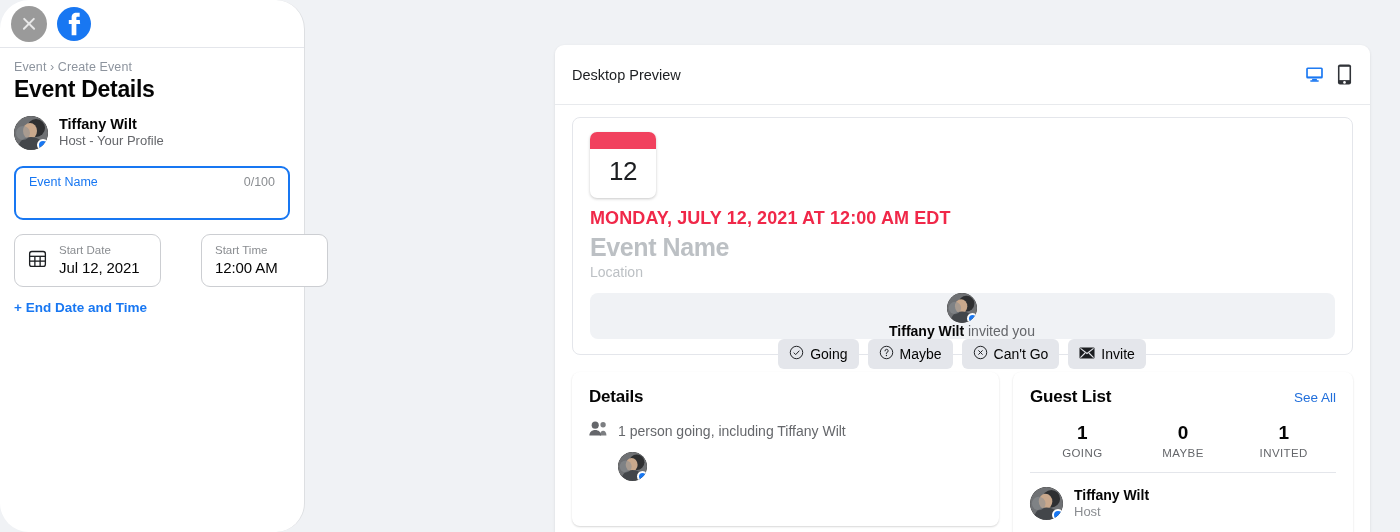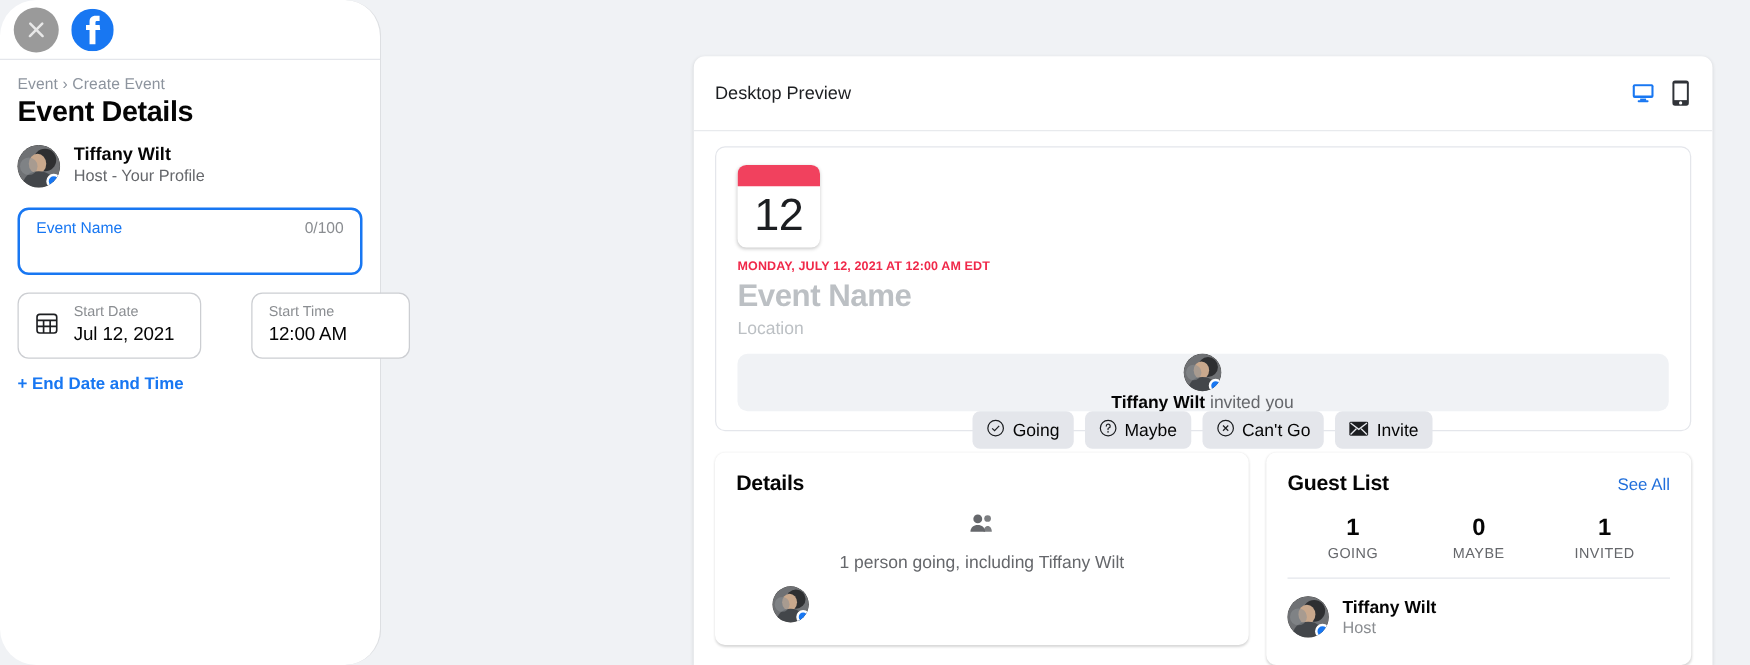--- a/index.html
+++ b/index.html
@@ -126,25 +126,25 @@
     padding: 14px 17px 15px 17px;
   }
   .cal-icon {
     width: 66px; height: 66px; border-radius: 7px;
     background: #fff; box-shadow: 0 1px 3px rgba(0,0,0,.22);
     overflow: hidden; margin-bottom: 10px;
   }
   .cal-icon .top { height: 17px; background: #f1415e; }
   .cal-icon .num {
     height: 49px; display: flex; align-items: center; justify-content: center;
-    font-size: 36px; font-weight: 400; color: #1c1e21; letter-spacing: -0.5px;
+    font-size: 26px; font-weight: 400; color: #1c1e21; letter-spacing: -0.5px;
     padding-bottom: 4px;
   }
   .ev-when {
-    font-size: 10px; font-weight: 700; color: #f02849;
+    font-size: 18px; font-weight: 700; color: #f02849;
     letter-spacing: 0.1px; margin-bottom: 4px;
   }
   .ev-name {
     font-size: 25px; font-weight: 700; color: #bcc0c4;
     letter-spacing: -0.4px; margin-bottom: 2px;
   }
   .ev-loc { font-size: 14px; color: #bcc0c4; margin-bottom: 13px; }
 
   .rsvp-bar {
     background: #f0f2f5; border-radius: 8px; height: 46px;
@@ -171,21 +171,21 @@
     box-shadow: 0 1px 2px rgba(0,0,0,.16);
     padding: 15px 17px 14px 17px; height: 170px;
   }
   .card-h {
     font-size: 17px; font-weight: 700; color: #050505;
     letter-spacing: -0.2px;
   }
   .guest-head { display: flex; align-items: baseline; justify-content: space-between; }
   .see-all { font-size: 13.5px; color: #216fdb; cursor: pointer; }
 
-  .going-row { display: flex; align-items: center; gap: 10px; margin-top: 14px; flex-direction: column; }
+  .going-row { display: flex; align-items: center; gap: 10px; margin-top: 14px; }
   .going-txt { font-size: 14px; color: #65676b; }
 
   .stats { display: flex; margin-top: 15px; padding: 0 2px; }
   .stat { flex: 1; text-align: center; }
   .stat .n { font-size: 19px; font-weight: 700; color: #050505; line-height: 1.2; }
   .stat .t { font-size: 11.5px; color: #65676b; letter-spacing: 0.4px; margin-top: 2px; }
   .divider { height: 1px; background: #e4e6eb; margin: 13px 0 0 0; }
 
   .guest-row { display: flex; align-items: center; gap: 11px; margin-top: 13px; }
   .g-name { font-size: 14px; font-weight: 700; color: #050505; line-height: 1.3; }

